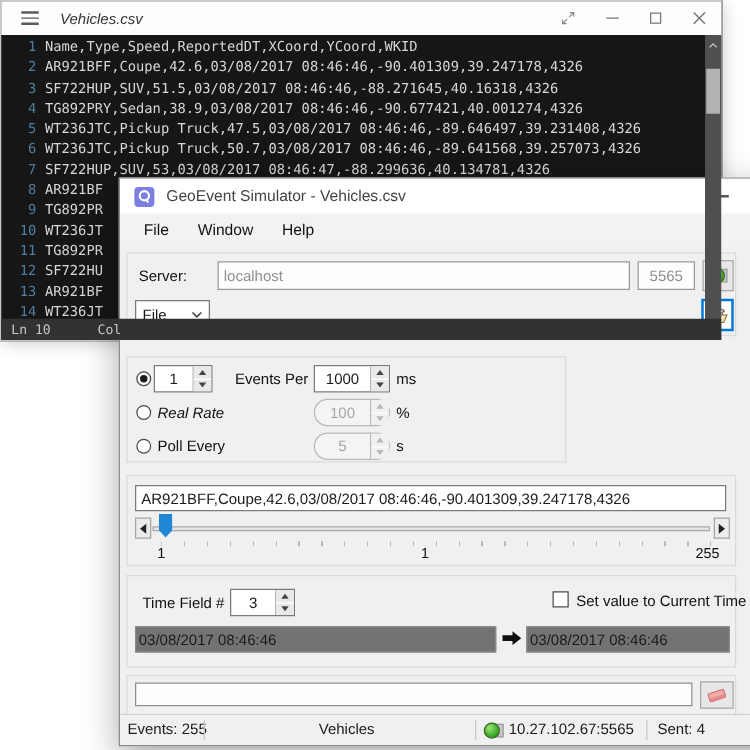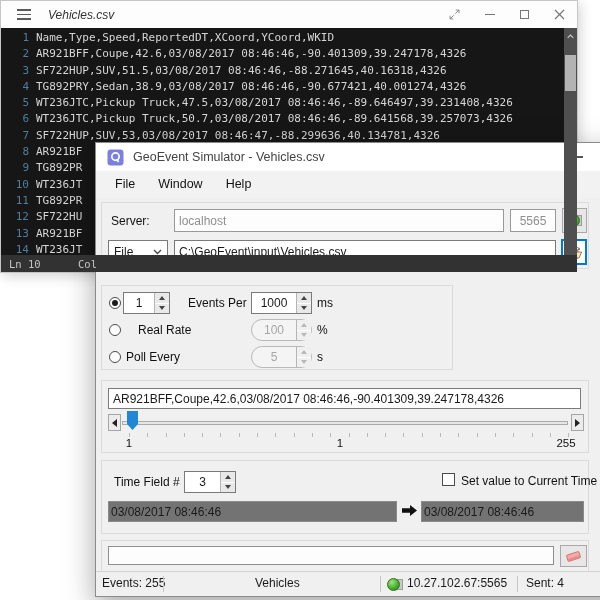--- a/index.html
+++ b/index.html
@@ -191,21 +191,20 @@
         </div>
       </div>
       <div class="combo" style="left:6px;top:37px;width:60px;height:24px;">
         <span>File</span>
         <span class="chev">
           <svg width="9" height="6" viewBox="0 0 9 6">
               <path d="M1 1l3.5 3.5L8 1" stroke="#444" stroke-width="1.3" fill="none"></path>
             </svg>
         </span>
       </div>
-      <div class="fld wht" style="left:72px;top:37px;width:382px;height:24px;">C:\GeoEvent\input\Vehicles.csv</div>
       <div class="pbtn pborder" style="left:459px;top:36px;width:26px;height:26px;background:#fff;">
         <svg width="18" height="15" viewBox="0 0 18 15">
           <path d="M9 3.5c2.5-1.8 5-1 5.5 1" stroke="#6b6b6b" stroke-width="1" fill="none"></path>
           <path d="M14.5 2.5v2.4h-2.4z" fill="#6b6b6b"></path>
           <path d="M1 3.5h5l1.5 1.8H13V13H1z" fill="#efd9a7" stroke="#8a7340" stroke-width="0.9"></path>
           <path d="M3.4 7h13.2L14 13H1z" fill="#f7e8c0" stroke="#8a7340" stroke-width="0.9"></path>
         </svg>
       </div>
     </div>
 
@@ -230,21 +229,21 @@
               <i class="tu"></i>
             </div>
             <div class="sb">
               <i class="td"></i>
             </div>
           </div>
       </div>
       <div class="lbl" style="left:215px;top:10px;">ms</div>
 
       <div class="radio" style="left:7px;top:38px;"></div>
-      <div class="lbl" style="left:36px;top:37px;">Real Rate</div>
+      <div class="lbl" style="left:24px;top:37px;font-style:italic;">Real Rate</div>
       <div class="spin dis" style="left:149px;top:33px;width:61px;height:22px;">
         <div class="v">100</div>
         <div class="btns">
             <div class="sb">
               <i class="tu"></i>
             </div>
             <div class="sb">
               <i class="td"></i>
             </div>
           </div>

